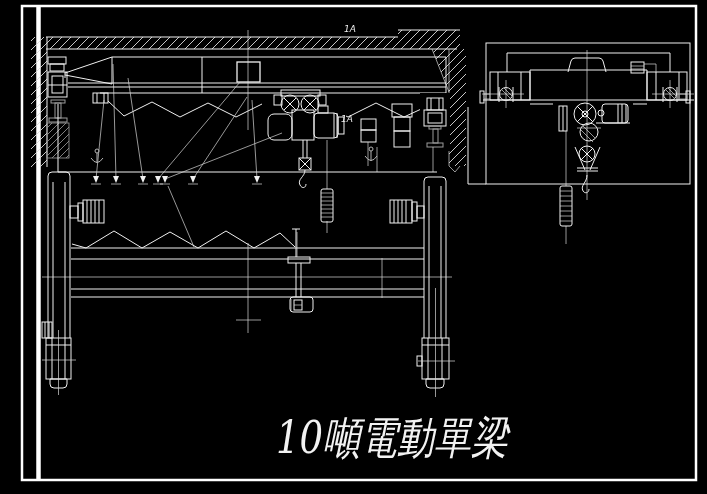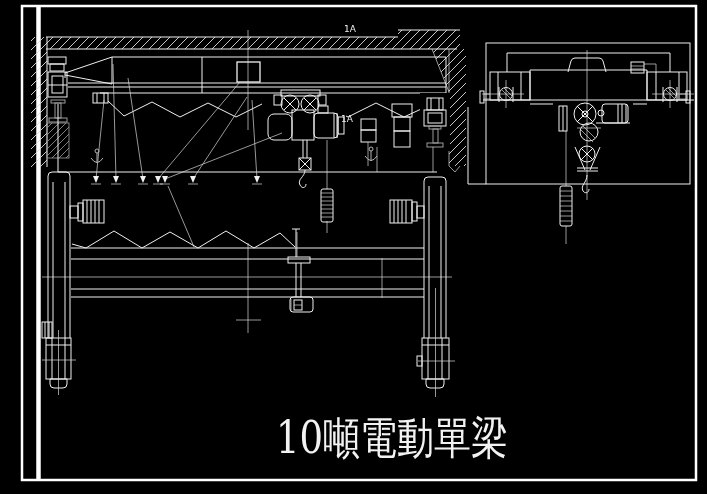--- a/index.html
+++ b/index.html
@@ -1,16 +1,16 @@
 <!DOCTYPE html>
 <html><head>
 <meta charset="utf-8">
 <style>
   html,body{margin:0;padding:0;background:#000;}
-  .stage{position:relative;width:707px;height:494px;background:#000;overflow:hidden;}
+  .stage{position:relative;width:707px;height:494px;background:#000;overflow:hidden;font-style:italic;}
   svg{display:block;}
   .lin{stroke:#f0f0f0;fill:none;stroke-width:1;}
   .thin{stroke:#d9d9d9;fill:none;stroke-width:0.7;}
   .gray{stroke:#9c9c9c;fill:none;stroke-width:1;}
   .lbl{font-family:"DejaVu Sans",sans-serif;fill:#ececec;font-size:9px;}
   .title{font-family:"DejaVu Serif",serif;fill:#f2f2f2;font-size:44px;}
 </style>
 </head>
 <body>
 

